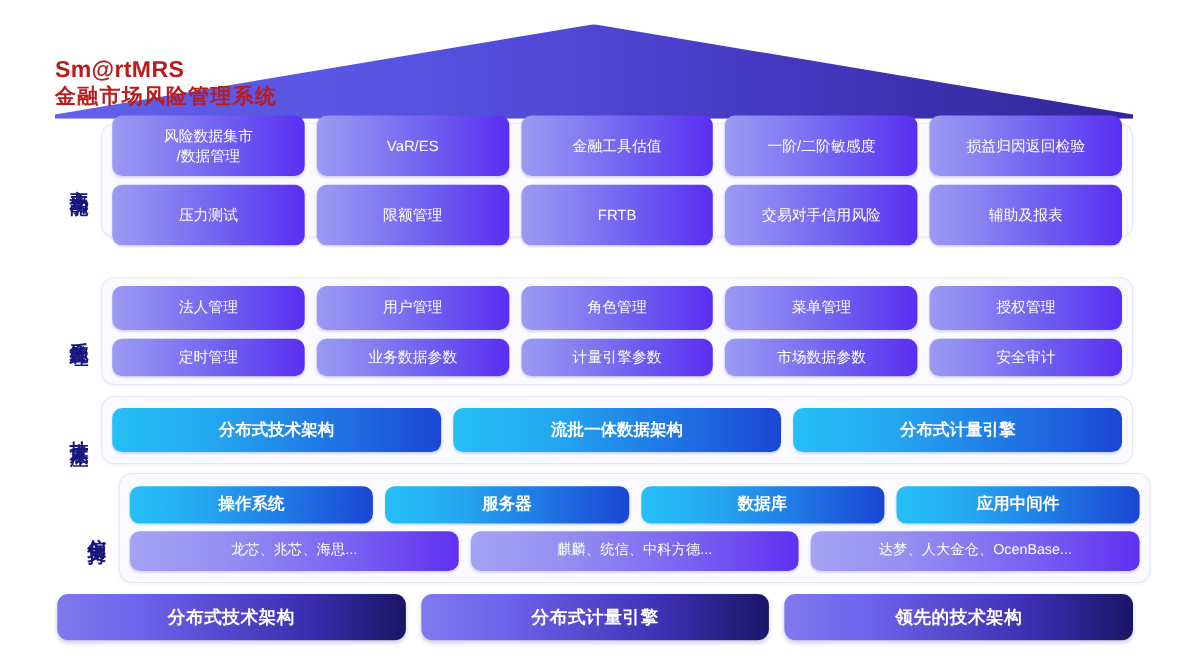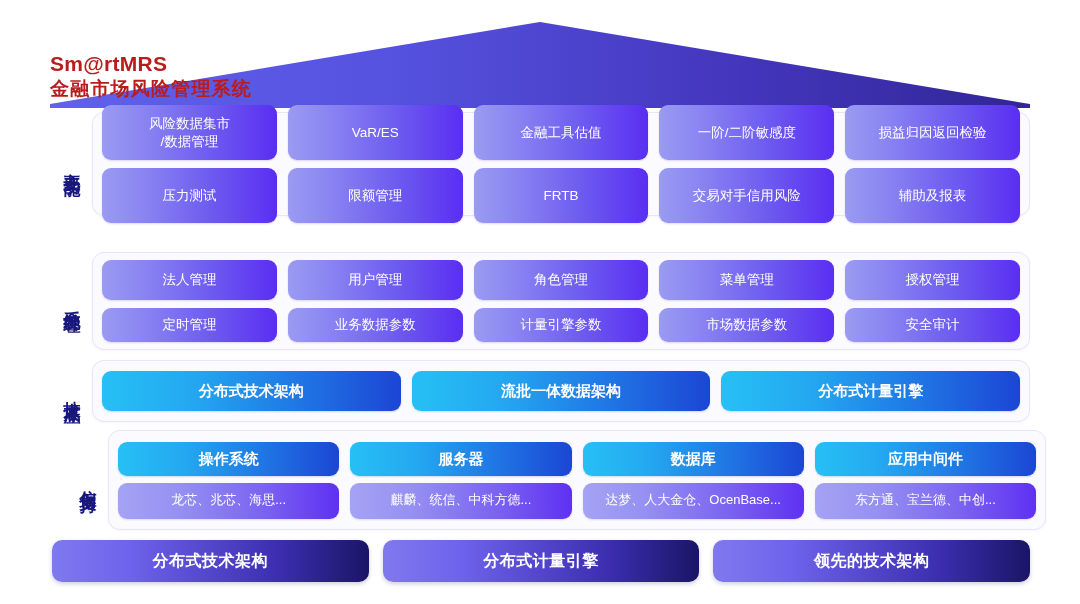--- a/index.html
+++ b/index.html
@@ -247,21 +247,20 @@
       <div class="row">
         <div class="card cyan" style="height:34px">操作系统</div>
         <div class="card cyan" style="height:34px">服务器</div>
         <div class="card cyan" style="height:34px">数据库</div>
         <div class="card cyan" style="height:34px">应用中间件</div>
       </div>
       <div class="row">
         <div class="card purple-sub">龙芯、兆芯、海思...</div>
         <div class="card purple-sub">麒麟、统信、中科方德...</div>
         <div class="card purple-sub">达梦、人大金仓、OcenBase...</div>
-        <div class="card purple-sub">东方通、宝兰德、中创...</div>
       </div>
     </div>
   </div>
 
   <div class="bottom-bars">
     <div class="bottom-bar">分布式技术架构</div>
     <div class="bottom-bar">分布式计量引擎</div>
     <div class="bottom-bar">领先的技术架构</div>
   </div>
 

